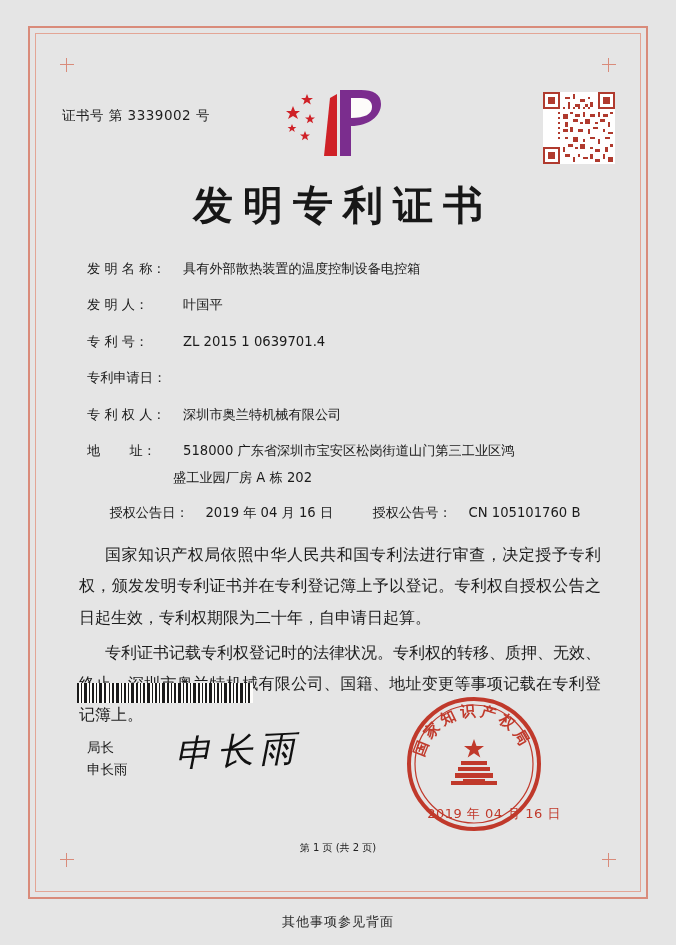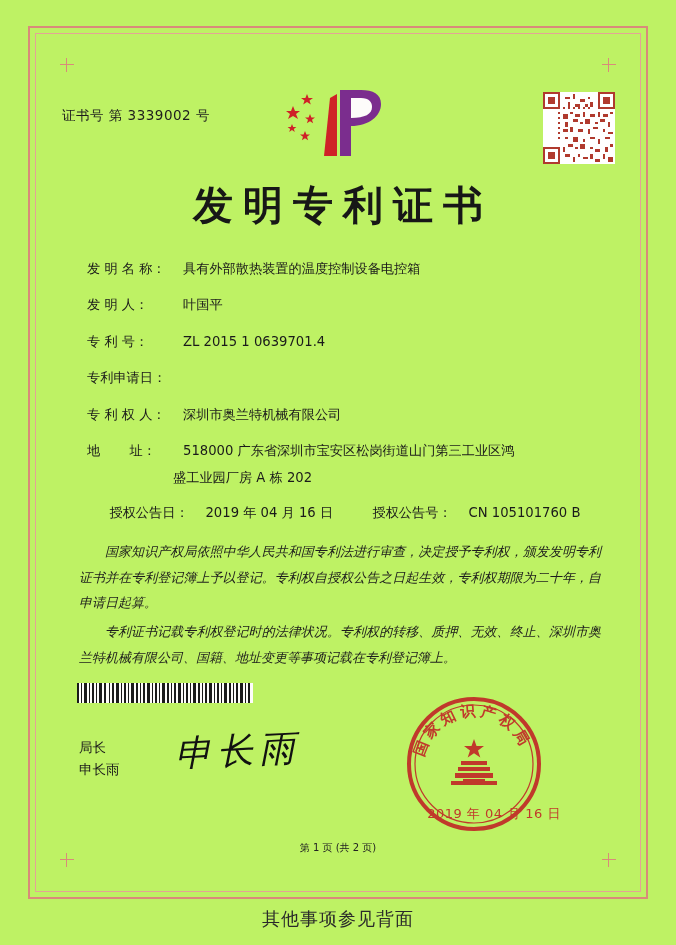--- a/index.html
+++ b/index.html
@@ -11,21 +11,21 @@
     width: 676px;
     height: 945px;
     font-family: "Liberation Serif", "DejaVu Serif", serif;
     color: #1a1a1a;
     position: relative;
     overflow: hidden;
   }
   .page {
     position: absolute;
     inset: 0;
-    background: #bef264;
+    background: #e5e5e5;
   }
   
   .border-outer {
     position: absolute;
     left: 28px;
     top: 26px;
     right: 28px;
     bottom: 46px;
     border: 2px solid #d98b7a;
   }
@@ -141,26 +141,25 @@
     padding-left: 96px;
     margin-top: -9px;
     margin-bottom: 16px;
     font-size: 13.2px;
     font-family: "DejaVu Sans", "Liberation Sans", sans-serif;
   }
 
   .paras {
     margin-top: 10px;
     padding: 0 20px 0 24px;
-    font-size: 13px;
+    font-size: 16px;
     line-height: 1.95;
     text-align: justify;
     font-family: "DejaVu Sans", "Liberation Sans", sans-serif;
     color: #1c1c1c;
-    font-style: italic;
   }
   .paras p {
     margin: 0 0 4px 0;
     text-indent: 26px;
   }
 
   
   .bottom {
     position: absolute;
     left: 0;
@@ -170,21 +169,21 @@
   }
   .barcode {
     position: absolute;
     left: 22px;
     top: 6px;
     width: 176px;
     height: 20px;
   }
   .sig-label {
     position: absolute;
-    left: 24px;
+    left: 32px;
     top: 60px;
     font-size: 13.5px;
     line-height: 1.6;
     font-family: "DejaVu Sans", "Liberation Sans", sans-serif;
   }
   .sig-script {
     position: absolute;
     left: 120px;
     top: 50px;
     font-size: 36px;
@@ -219,21 +218,21 @@
     font-size: 10px;
     color: #222;
     font-family: "DejaVu Sans", "Liberation Sans", sans-serif;
   }
   .footer-note {
     position: absolute;
     left: 0;
     right: 0;
     bottom: 14px;
     text-align: center;
-    font-size: 18px;
+    font-size: 13px;
     color: #2a2a2a;
     font-family: "DejaVu Sans", "Liberation Sans", sans-serif;
     letter-spacing: 1px;
   }
 </style>
 </head>
 <body>
 
 <div class="page">
   <div class="border-outer"></div>

